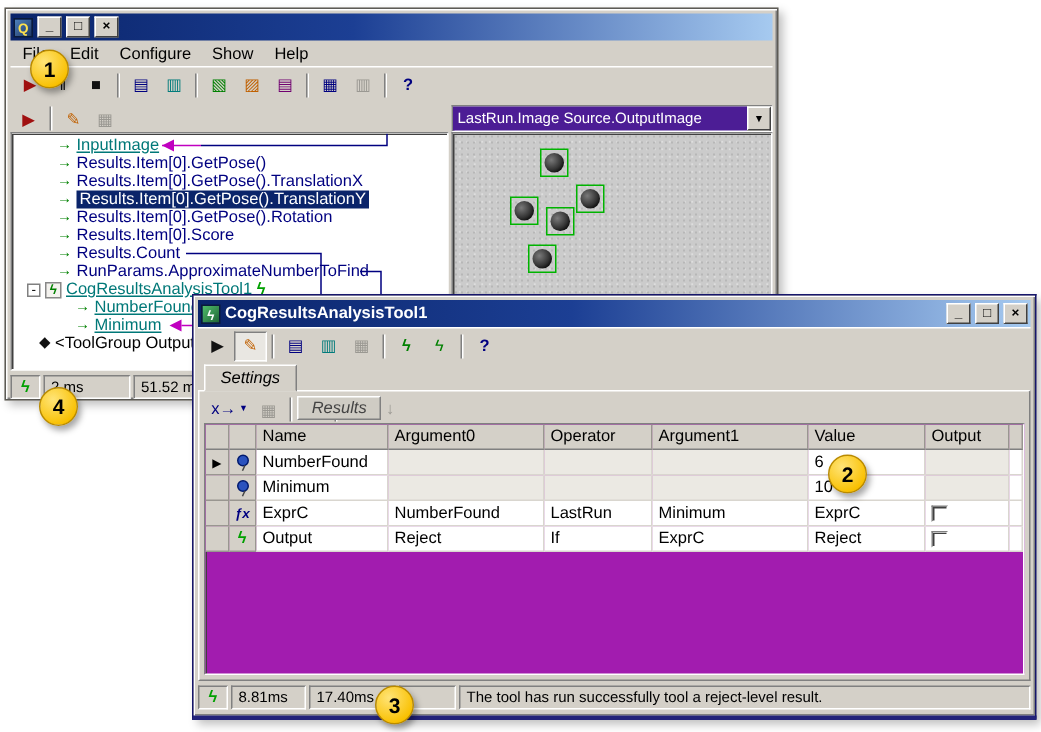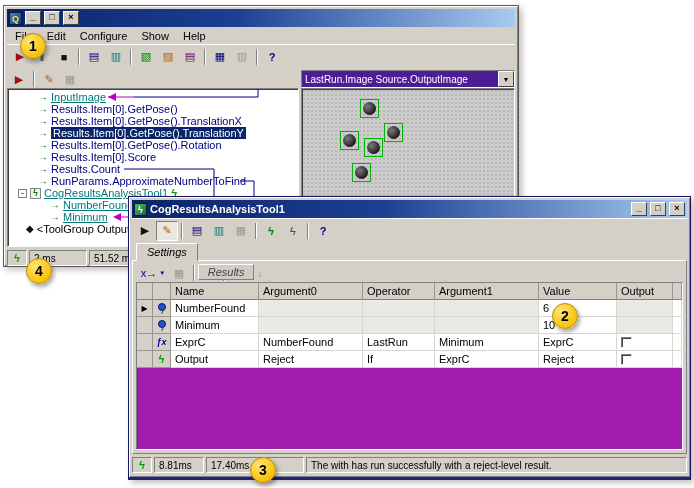--- a/index.html
+++ b/index.html
@@ -361,21 +361,21 @@
       </div>
     </div>
 
     <div class="statusbar">
       <span class="seg icon-seg">
           <span class="zap">ϟ</span>
         </span>
       <span class="seg" style="width:50px;">8.81ms</span>
       <span class="seg" style="width:58px;">17.40ms</span>
       <span class="seg" style="width:38px;"></span>
-      <span class="seg fill">The with has run successfully with a reject-level result.</span>
+      <span class="seg fill">The tool has run successfully tool a reject-level result.</span>
     </div>
   </div>
 
   <div class="callout" style="left:20px;top:33px;">1</div>
   <div class="callout" style="left:552px;top:303px;">2</div>
   <div class="callout" style="left:250px;top:457px;">3</div>
   <div class="callout" style="left:26px;top:258px;">4</div>
 
 </div>
 

